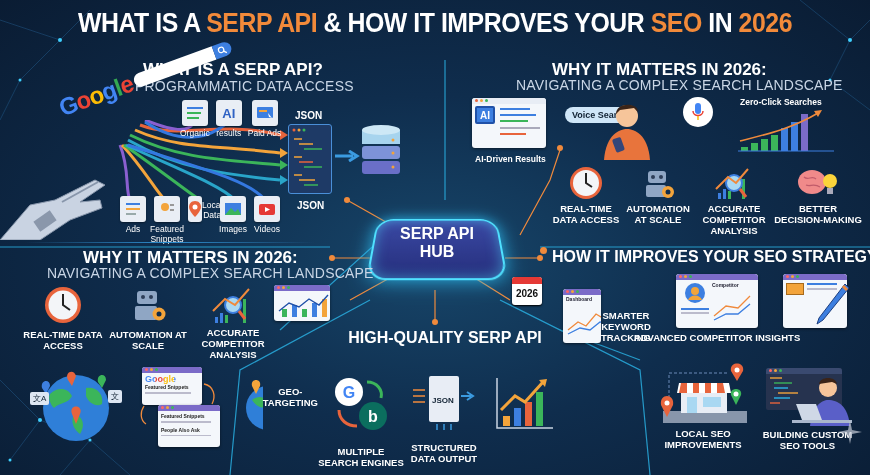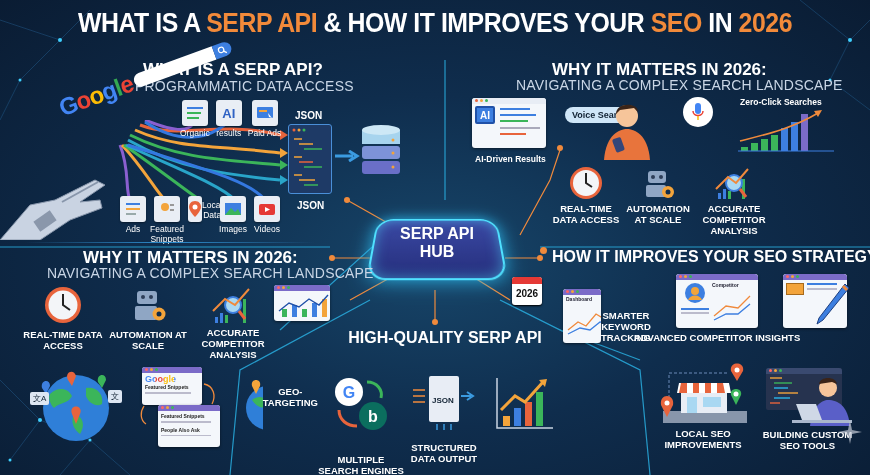--- a/index.html
+++ b/index.html
@@ -312,20 +312,29 @@
         <rect x="4" y="28" width="3" height="6" fill="#3d7fe0"></rect>
         <rect x="9" y="24" width="3" height="10" fill="#3d7fe0"></rect>
         <rect x="14" y="26" width="3" height="8" fill="#3bb55a"></rect>
         <rect x="28" y="14" width="3" height="20" fill="#3bb55a"></rect>
         <circle cx="20" cy="18" r="8" fill="#a9d8f2" stroke="#3d7fe0" stroke-width="2"></circle>
         <path d="M26 24 L32 32" stroke="#e8643c" stroke-width="3"></path>
         <path d="M2 24 L14 12 L22 18 L34 4" stroke="#f08a3c" stroke-width="2" fill="none"></path>
       </svg>
     <div class="lbl" style="white-space:normal;width:78px;margin-top:2px">ACCURATE COMPETITOR ANALYSIS</div>
   </div>
+  <div style="width:88px;display:flex;flex-direction:column;align-items:center">
+    <svg width="44" height="36">
+        <ellipse cx="16" cy="17" rx="14" ry="12" fill="#f08a8a"></ellipse>
+        <path d="M8 12 C12 16 16 10 20 14 M10 20 C14 22 18 18 24 22" stroke="#c05b6a" stroke-width="1.2" fill="none"></path>
+        <circle cx="34" cy="16" r="7" fill="#fbd43b"></circle>
+        <rect x="31" y="23" width="6" height="6" fill="#aab"></rect>
+      </svg>
+    <div class="lbl" style="white-space:normal;width:88px;margin-top:2px">BETTER DECISION-MAKING</div>
+  </div>
 </div>
 
 <div class="abs" style="left:372px;top:212px;width:130px;height:70px;transform:perspective(200px) rotateX(30deg);background:linear-gradient(180deg,#3b4aa5,#262f7d);border:2px solid #4fe1ff;border-radius:18px;box-shadow:0 0 18px #2bb5e8, inset 0 0 14px rgba(79,225,255,.5)"></div>
 <div class="abs" style="left:372px;top:225px;width:130px;text-align:center;font-size:16px;font-weight:bold;line-height:18px">
   <div>SERP API</div>
   <div>HUB</div>
 </div>
 
 <div class="abs" style="left:512px;top:277px;width:30px;height:28px;background:#fff;border-radius:3px;overflow:hidden;box-shadow:0 1px 2px #000">
   <div style="height:7px;background:#e53935"></div>
@@ -448,21 +457,21 @@
   </div>
   <div style="width:86px;display:flex;flex-direction:column;align-items:center">
     <svg width="60" height="56">
         <circle cx="18" cy="16" r="14" fill="#fff"></circle>
         <text x="18" y="22" font-size="16" font-weight="bold" text-anchor="middle" fill="#4285f4" font-family="Liberation Sans, sans-serif">G</text>
         <circle cx="42" cy="40" r="14" fill="#0b6e5e"></circle>
         <text x="42" y="46" font-size="16" font-weight="bold" text-anchor="middle" fill="#fff" font-family="Liberation Sans, sans-serif">b</text>
         <path d="M36 6 C46 6 52 14 50 22" stroke="#3bb55a" stroke-width="3" fill="none"></path>
         <path d="M8 34 C8 44 16 50 26 50" stroke="#e8643c" stroke-width="3" fill="none"></path>
       </svg>
-    <div class="lbl" style="white-space:normal;width:86px;margin-top:22px">MULTIPLE SEARCH ENGINES</div>
+    <div class="lbl" style="white-space:normal;width:86px;margin-top:14px">MULTIPLE SEARCH ENGINES</div>
   </div>
   <div style="width:80px;display:flex;flex-direction:column;align-items:center">
     <div style="position:relative;width:66px;height:56px">
       <div style="position:absolute;left:18px;top:0;width:30px;height:46px;background:#e8edf5;border-radius:2px"></div>
       <div style="position:absolute;left:21px;top:20px;font-size:8px;font-weight:bold;color:#123">JSON</div>
       <svg style="position:absolute;left:0;top:0" width="66" height="56">
           <path d="M2 14h12 M2 20h12 M2 26h12" stroke="#f08a3c" stroke-width="1.5"></path>
           <path d="M50 20h10 M56 16 L62 20 L56 24" stroke="#3b9be0" stroke-width="2" fill="none"></path>
           <path d="M26 48 v6 M33 48 v6 M40 48 v6" stroke="#3b9be0" stroke-width="1.5"></path>
         </svg>

